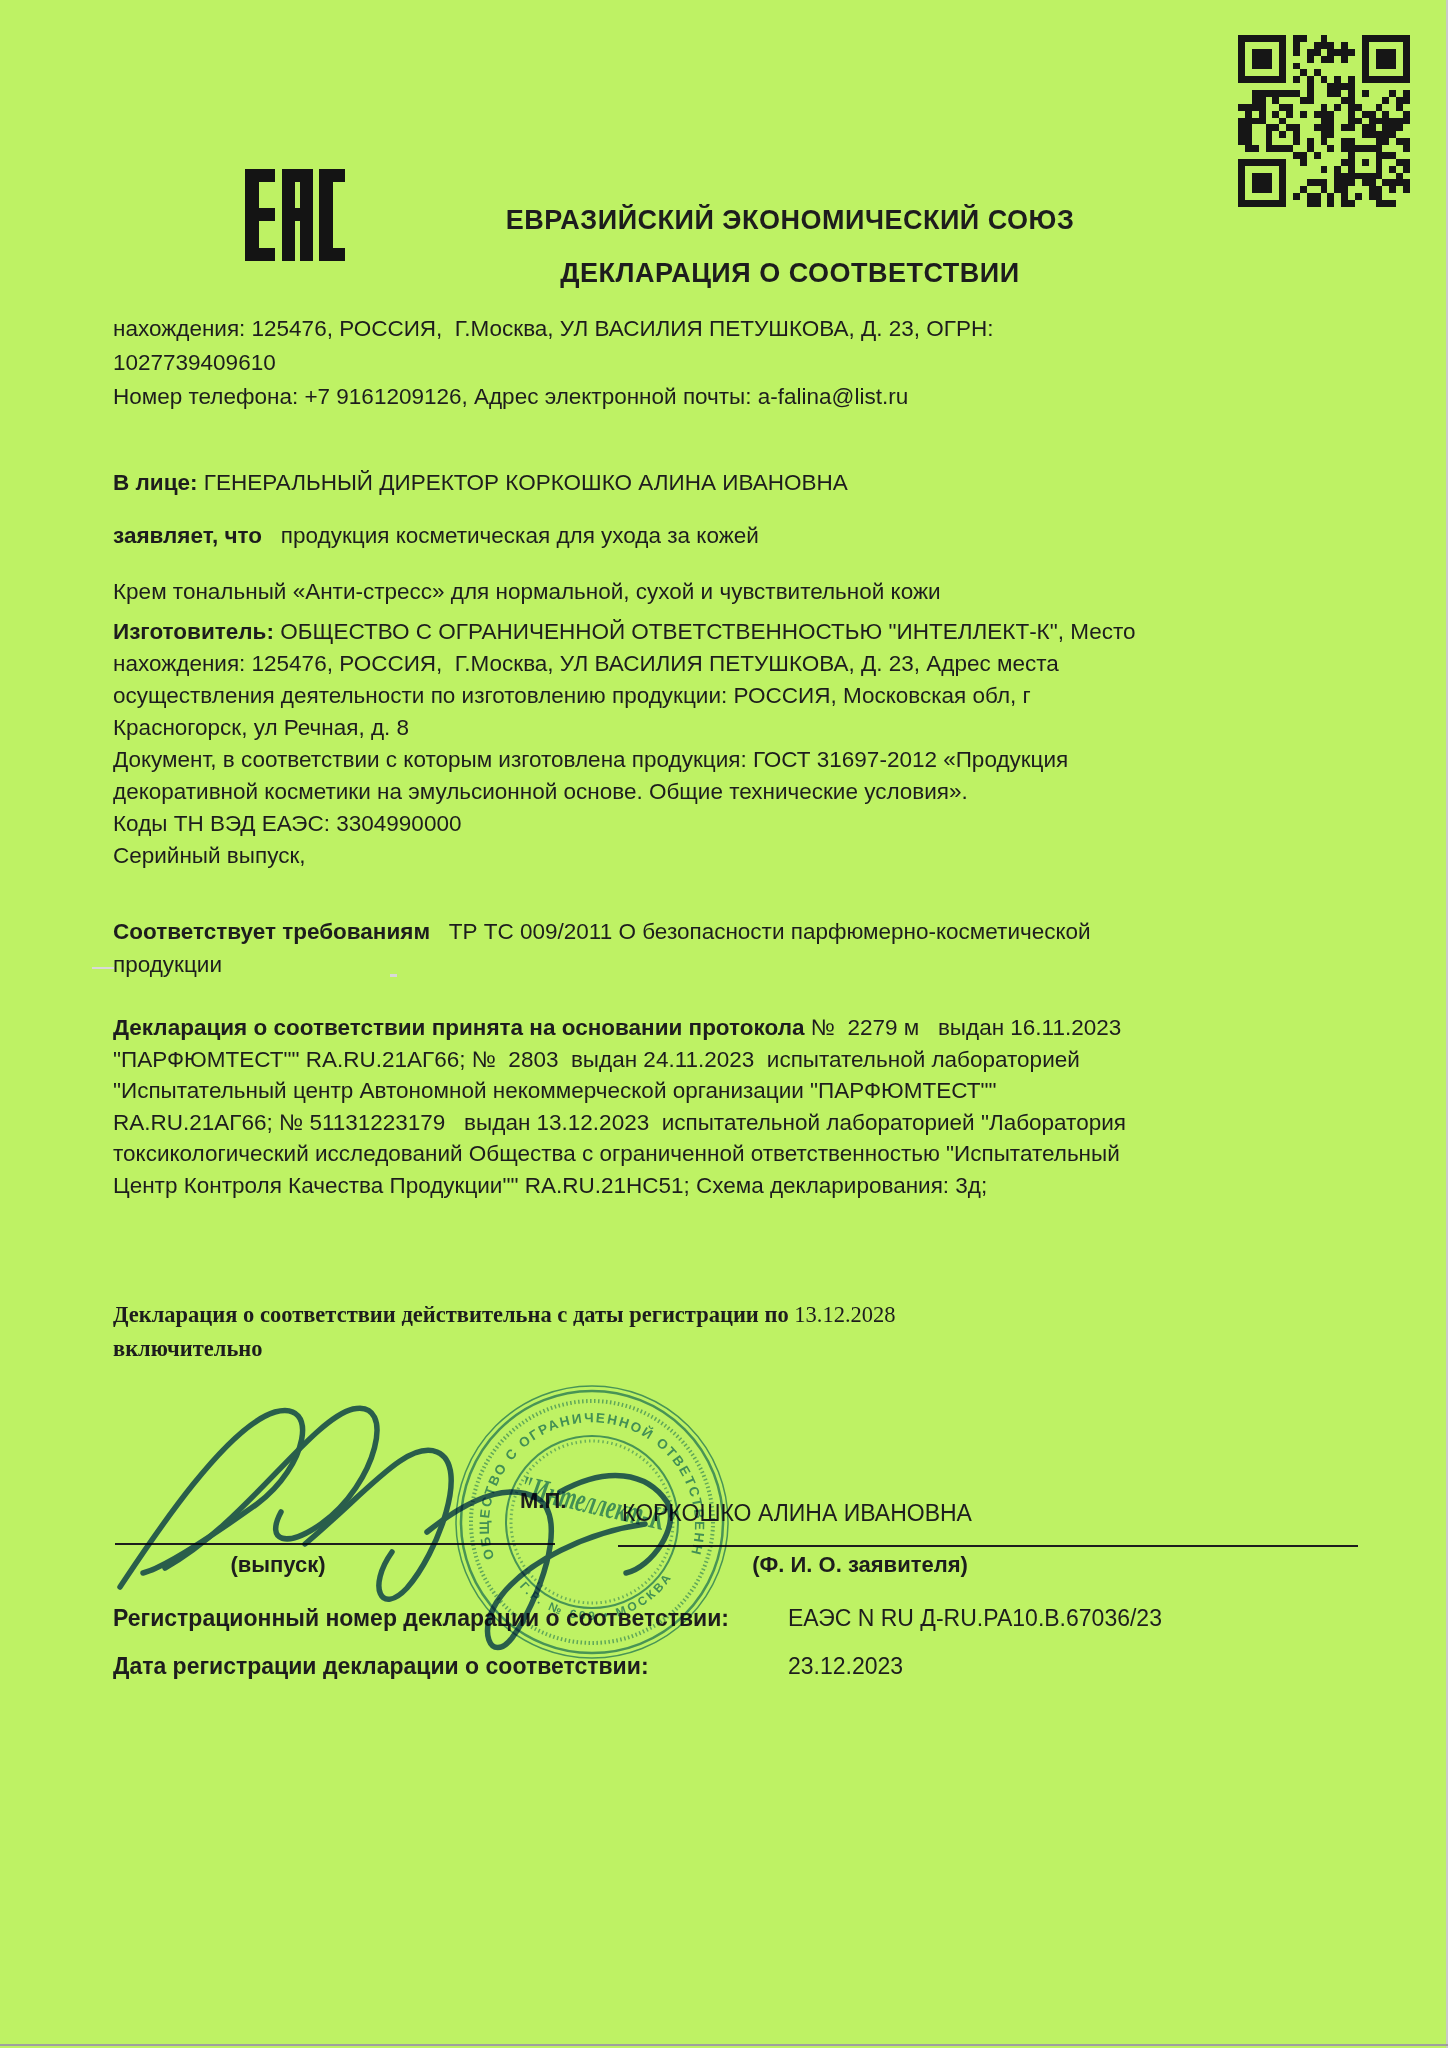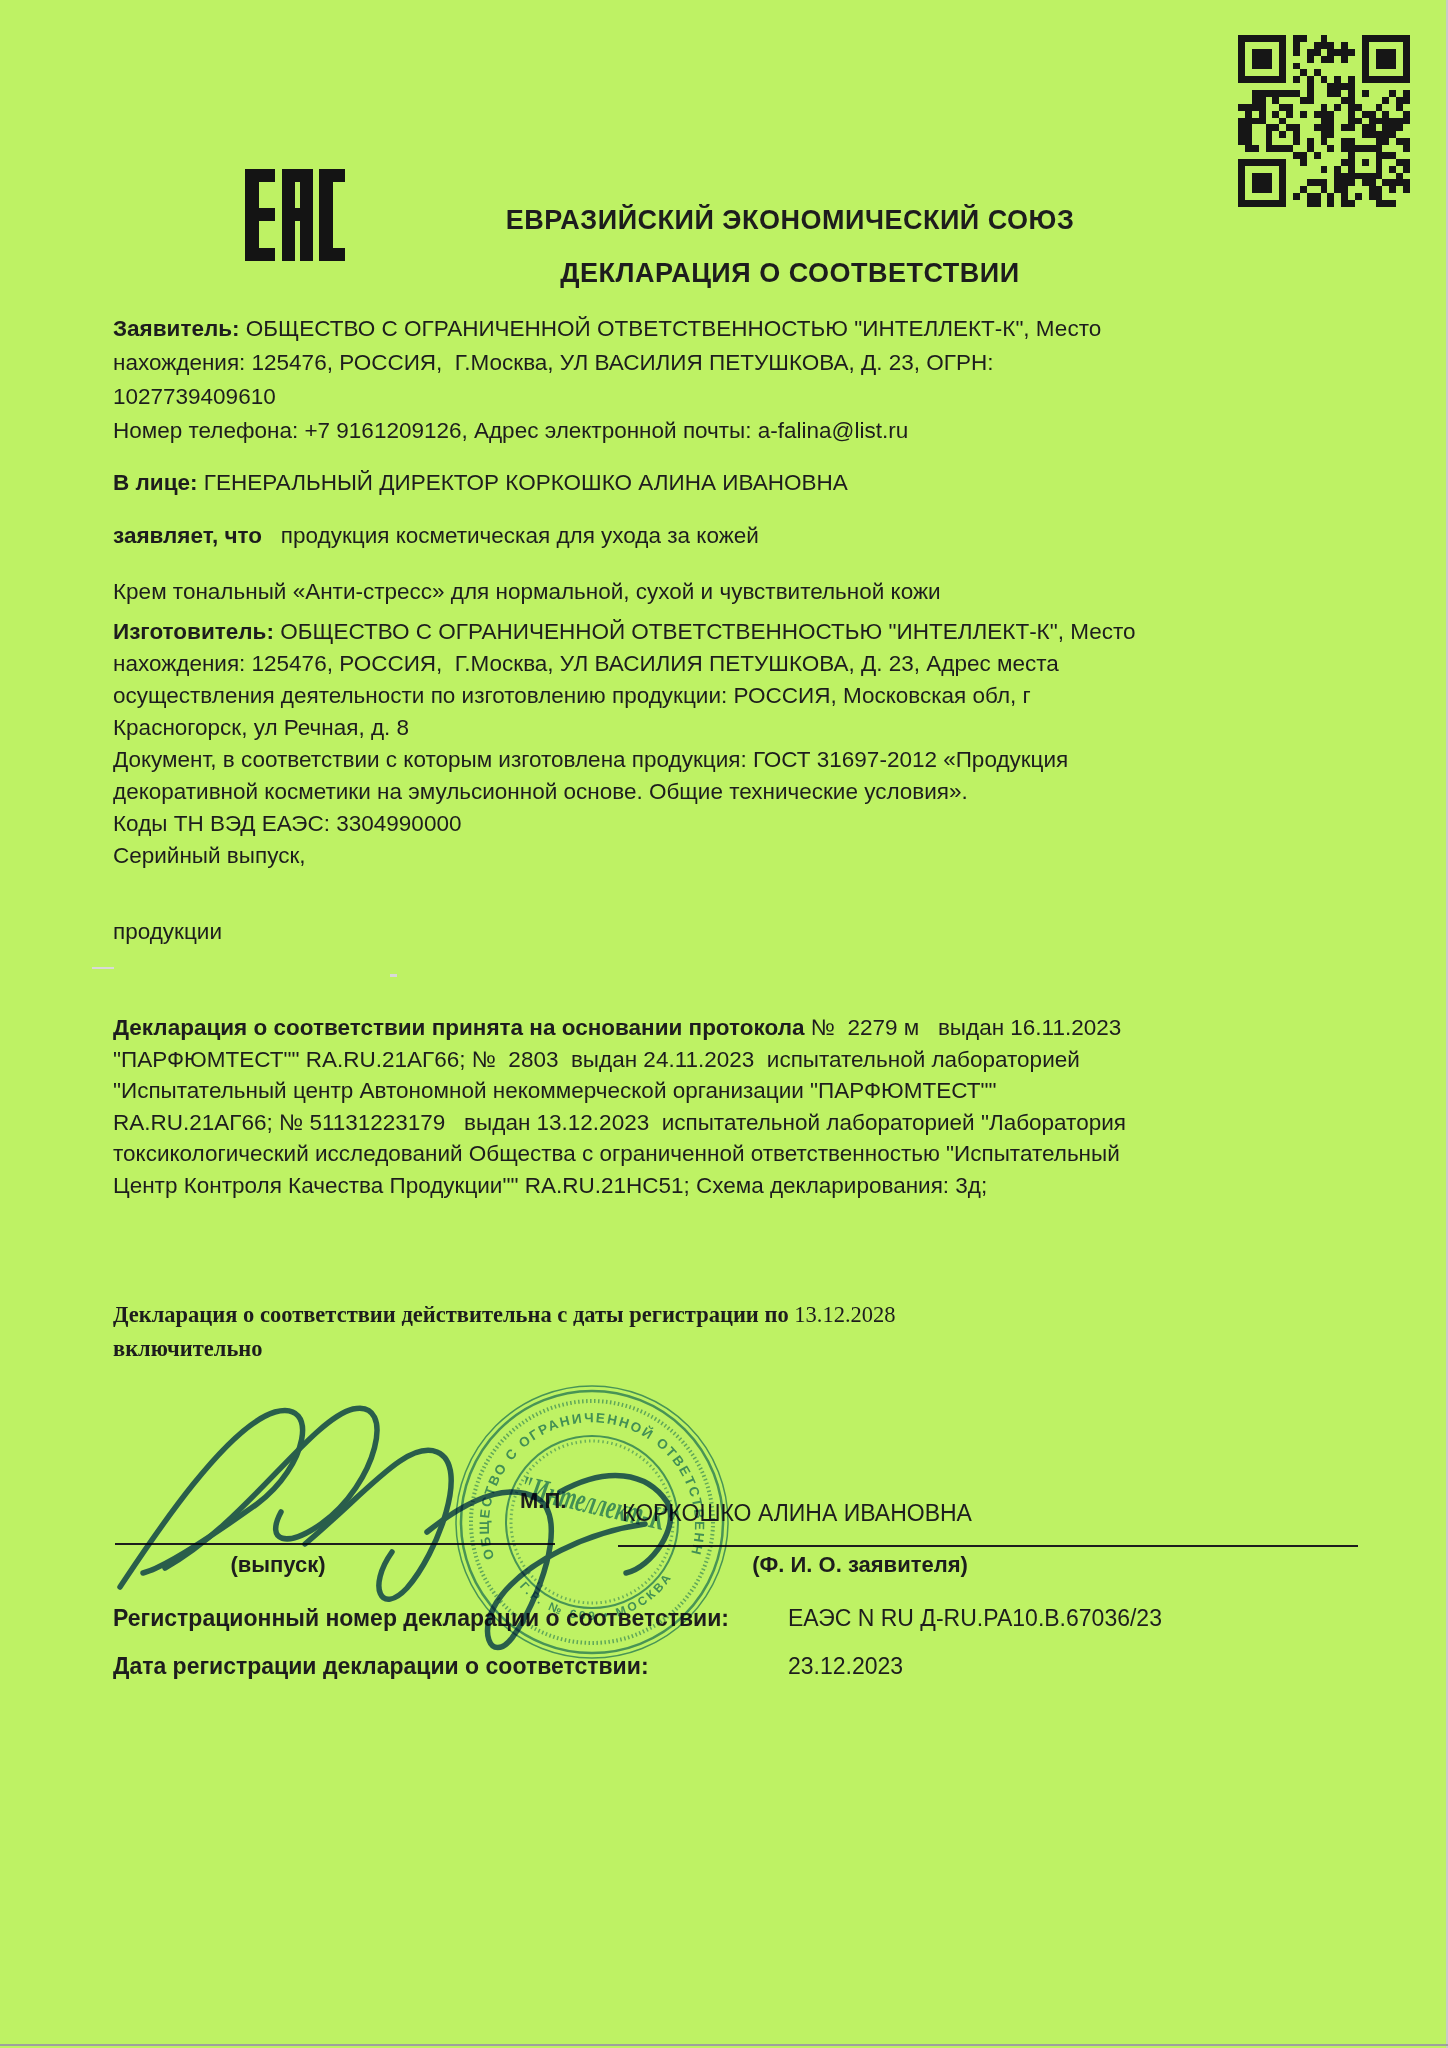--- a/index.html
+++ b/index.html
@@ -370,21 +370,20 @@
         <rect x="136.00" y="163.20" width="6.80" height="6.80" fill="#161616"></rect>
         <rect x="142.80" y="163.20" width="6.80" height="6.80" fill="#161616"></rect>
         <rect x="149.60" y="163.20" width="6.80" height="6.80" fill="#161616"></rect>
       </svg>
   </div>
 
   <div class="title" style="top:205px;">ЕВРАЗИЙСКИЙ ЭКОНОМИЧЕСКИЙ СОЮЗ</div>
   <div class="title" style="top:258px;">ДЕКЛАРАЦИЯ О СООТВЕТСТВИИ</div>
 
   <div class="para lh34" style="top:312px;">
-    <div class="ln"><b>Заявитель:</b><span> ОБЩЕСТВО С ОГРАНИЧЕННОЙ ОТВЕТСТВЕННОСТЬЮ "ИНТЕЛЛЕКТ-К", Место</span></div>
     <div class="ln"><span>нахождения: 125476, РОССИЯ,  Г.Москва, УЛ ВАСИЛИЯ ПЕТУШКОВА, Д. 23, ОГРН:</span></div>
     <div class="ln"><span>1027739409610</span></div>
     <div class="ln"><span>Номер телефона: +7 9161209126, Адрес электронной почты: a-falina@list.ru</span></div>
   </div>
 
   <div class="para lh34" style="top:466px;">
     <div class="ln"><b>В лице:</b><span> ГЕНЕРАЛЬНЫЙ ДИРЕКТОР КОРКОШКО АЛИНА ИВАНОВНА</span></div>
   </div>
 
   <div class="para lh34" style="top:519px;">
@@ -400,20 +399,21 @@
     <div class="ln"><span>нахождения: 125476, РОССИЯ,  Г.Москва, УЛ ВАСИЛИЯ ПЕТУШКОВА, Д. 23, Адрес места</span></div>
     <div class="ln"><span>осуществления деятельности по изготовлению продукции: РОССИЯ, Московская обл, г</span></div>
     <div class="ln"><span>Красногорск, ул Речная, д. 8</span></div>
     <div class="ln"><span>Документ, в соответствии с которым изготовлена продукция: ГОСТ 31697-2012 «Продукция</span></div>
     <div class="ln"><span>декоративной косметики на эмульсионной основе. Общие технические условия».</span></div>
     <div class="ln"><span>Коды ТН ВЭД ЕАЭС: 3304990000</span></div>
     <div class="ln"><span>Серийный выпуск,</span></div>
   </div>
 
   <div class="para lh33" style="top:915px;">
+    <div class="ln"><b>Соответствует требованиям</b><span>   ТР ТС 009/2011 О безопасности парфюмерно-косметической</span></div>
     <div class="ln"><span>продукции</span></div>
   </div>
 
   <div class="artifact" style="left:92px;top:967px;width:22px;height:2px;"></div>
   <div class="artifact" style="left:390px;top:974px;width:7px;height:3px;"></div>
 
   <div class="para lh31" style="top:1012px;">
     <div class="ln"><b>Декларация о соответствии принята на основании протокола</b><span> №  2279 м   выдан 16.11.2023</span></div>
     <div class="ln"><span>"ПАРФЮМТЕСТ"" RA.RU.21АГ66; №  2803  выдан 24.11.2023  испытательной лабораторией</span></div>
     <div class="ln"><span>"Испытательный центр Автономной некоммерческой организации "ПАРФЮМТЕСТ""</span></div>

